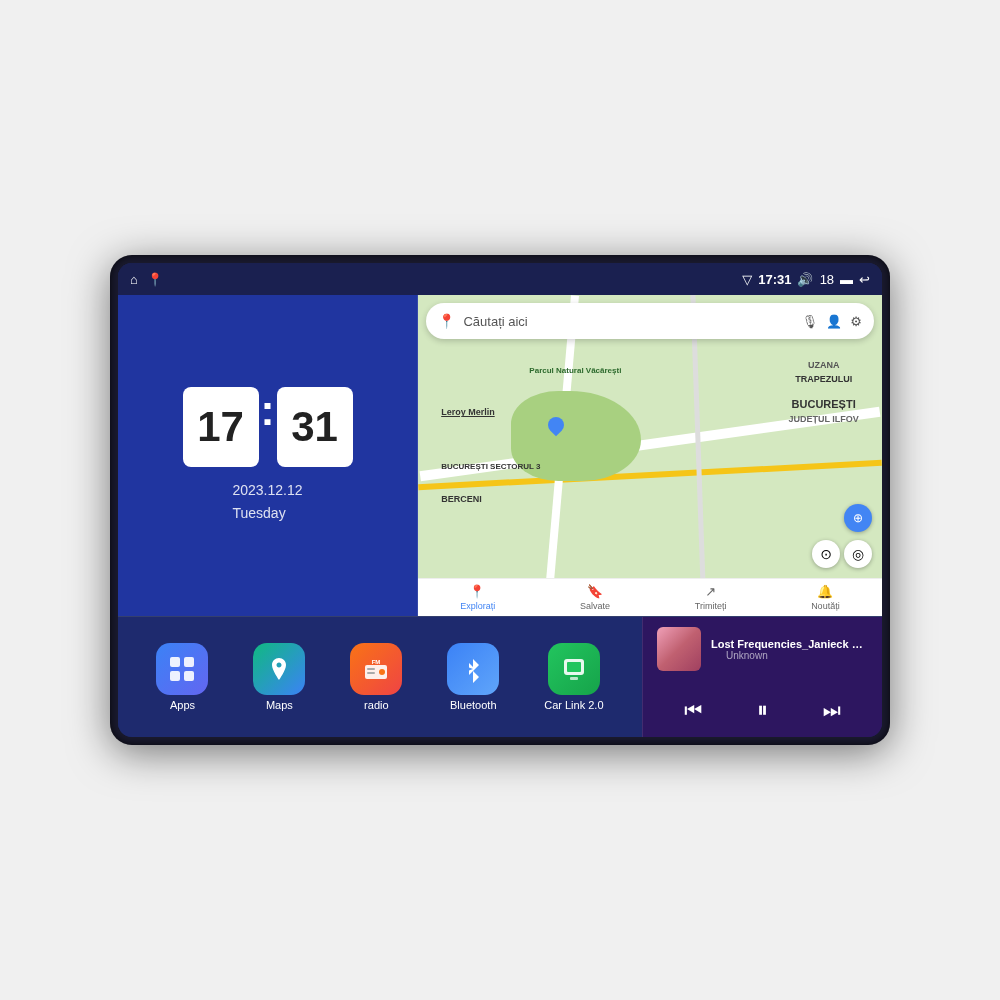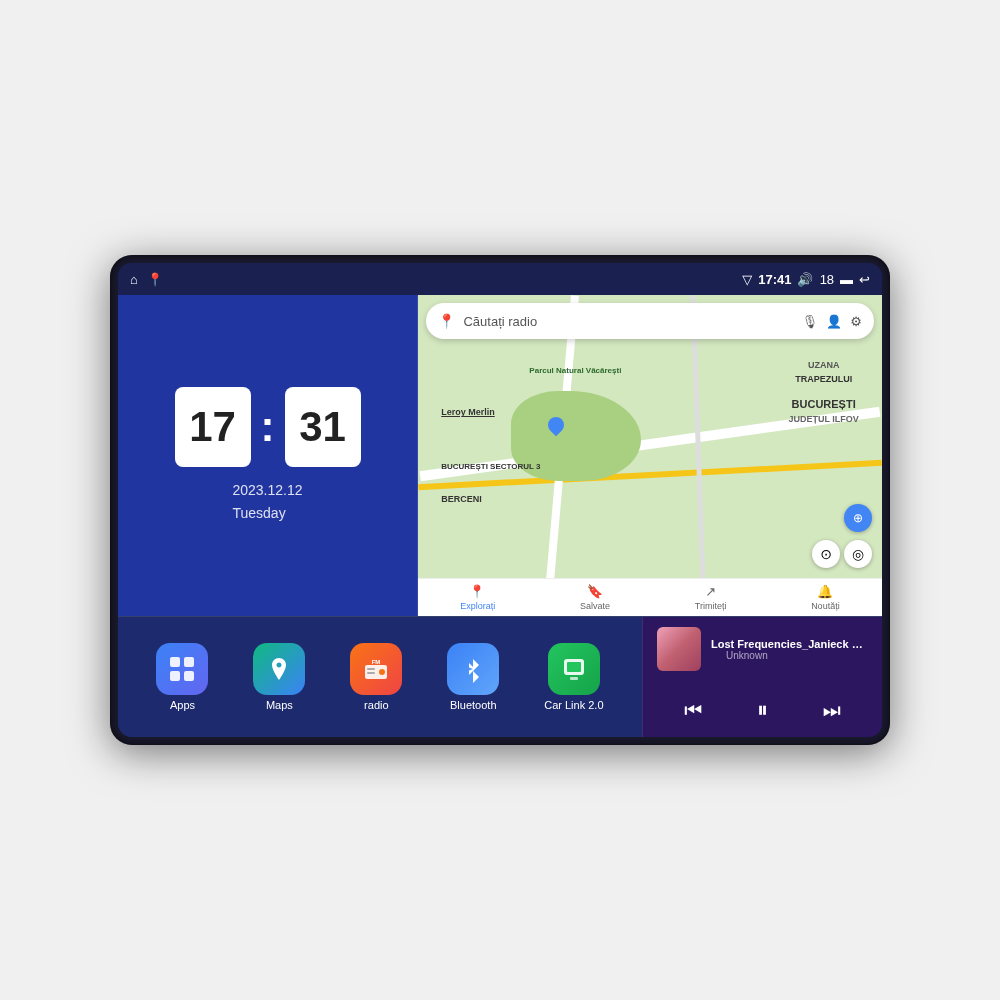--- a/index.html
+++ b/index.html
@@ -69,22 +69,20 @@
       background: #2035a0;
       display: flex;
       flex-direction: column;
       align-items: center;
       justify-content: center;
       padding: 16px;
       border-right: 1px solid rgba(255,255,255,0.1);
     }
     .clock-digits {
       display: flex;
-      gap: 8px;
-      align-items: center;
       margin-bottom: 12px;
     }
     .clock-block {
       background: #fff;
       border-radius: 8px;
       width: 76px;
       height: 80px;
       display: flex;
       align-items: center;
       justify-content: center;
@@ -352,21 +350,21 @@
 <div class="device-outer">
   <div class="device-screen">
 
     <div class="status-bar">
       <div class="status-left">
         <span class="status-icon">⌂</span>
         <span class="status-icon">📍</span>
       </div>
       <div class="status-right">
         <span class="status-icon">▽</span>
-        <span class="status-time">17:41</span>
+        <span class="status-time">17:31</span>
         <span class="status-icon">🔊</span>
         <span class="status-icon">18</span>
         <span class="status-icon">▬</span>
         <span class="status-icon">↩</span>
       </div>
     </div>
 
     <div class="main-content">
 
       <div class="top-row">
@@ -405,21 +403,21 @@
               <div style="font-size:11px;font-weight:700;margin-top:10px;">BUCUREȘTI</div>
               <div style="font-size:9px;color:#666;">JUDEȚUL ILFOV</div>
             </div>
             <div class="map-blue-btn">⊕</div>
             <div class="map-compass">◎</div>
             <div style="position:absolute;bottom:48px;right:42px;width:28px;height:28px;background:#fff;border-radius:50%;display:flex;align-items:center;justify-content:center;font-size:14px;box-shadow:0 1px 4px rgba(0,0,0,0.3);">⊙</div>
           </div>
 
           <div class="map-search-bar">
             <span class="map-search-icon">📍</span>
-            <span class="map-search-text">Căutați radio</span>
+            <span class="map-search-text">Căutați aici</span>
             <div class="map-search-right">
               <span class="map-search-mic">🎙</span>
               <span class="map-search-mic">👤</span>
               <span class="map-search-mic">⚙</span>
             </div>
           </div>
 
           <div class="map-bottom-bar">
             <div class="map-nav-item">
               <span class="map-nav-icon">📍</span>

